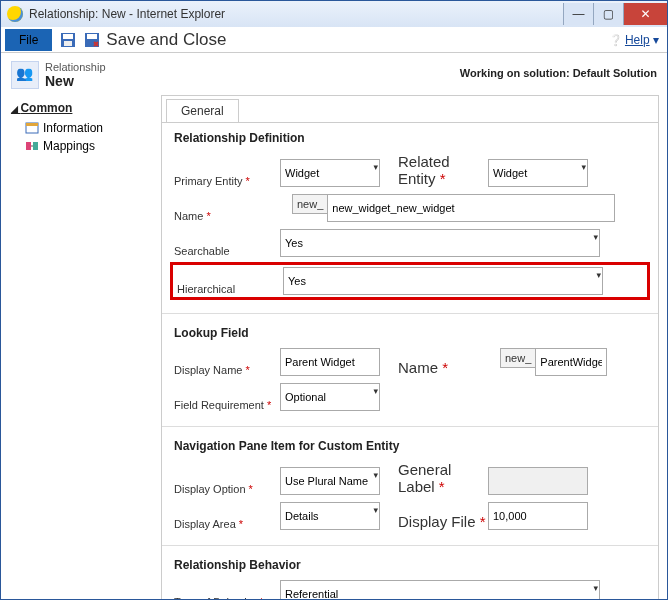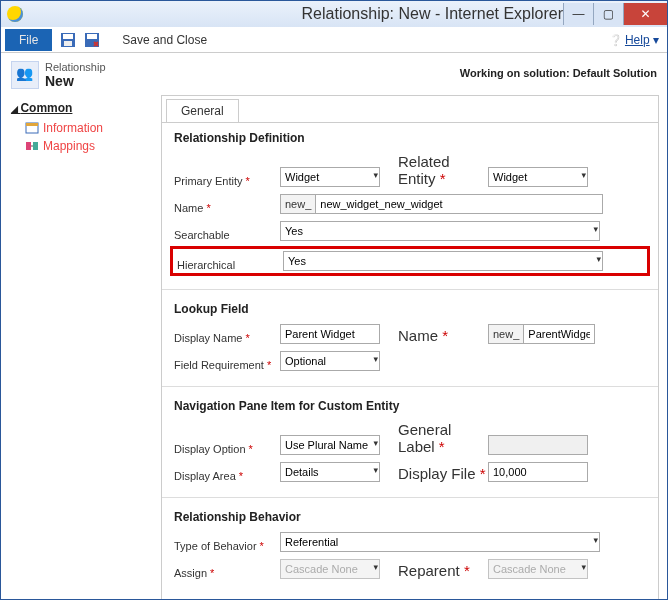--- a/index.html
+++ b/index.html
@@ -1,57 +1,57 @@
 <!DOCTYPE html>
 <html><head>
 <meta charset="utf-8">
 <style>
 * { box-sizing: border-box; margin: 0; padding: 0; }
 body { font-family: "Segoe UI", Tahoma, sans-serif; font-size: 11px; color: #333; background: #fff; width: 668px; height: 600px; overflow: hidden; border: 1px solid #2a579a; }
 .titlebar { background: linear-gradient(#eaf1fb, #d8e4f5); height: 26px; display: flex; align-items: center; position: relative; }
 .titlebar .ie-icon { width: 16px; height: 16px; margin: 0 6px; display: inline-block; border-radius: 50%; background: gold; box-shadow: inset -2px -2px 0 #4a90d9; }
-.titlebar .title { flex: 1; text-align: right; font-size: 16px; color: #333; }
+.titlebar .title { flex: 1; text-align: left; font-size: 12px; color: #333; }
 .titlebar .win-btns { display: flex; }
 .titlebar .win-btn { width: 30px; height: 22px; display: flex; align-items: center; justify-content: center; border-left: 1px solid #94a7c0; font-size: 12px; font-family: Arial; }
 .titlebar .win-min { background: #d8e4f5; }
 .titlebar .win-max { background: #d8e4f5; }
 .titlebar .win-close { background: #c8443a; color: #fff; width: 44px; }
 .toolbar { background: #fff; height: 26px; display: flex; align-items: center; border-bottom: 1px solid #ccc; padding: 0 4px; position: relative; }
-.file-btn { background: #1b64b4; color: #e5e5e5; padding: 4px 14px; font-size: 12px; }
+.file-btn { background: #1b64b4; color: #000000; padding: 4px 14px; font-size: 12px; }
 .tool-ico { width: 16px; height: 16px; margin-left: 8px; display: inline-block; }
-.save-close { margin-left: 22px; font-size: 12px; color: #333; }
+.save-close { margin-left: 6px; font-size: 17px; color: #333; }
 .help-link { position: absolute; right: 8px; color: #16499a; font-size: 12px; }
 .help-link::before { content: "❔"; margin-right: 2px; font-size: 11px; }
 .header-area { display: flex; padding: 8px 10px 6px 10px; align-items: flex-start; }
 .rel-icon { width: 28px; height: 28px; margin-right: 6px; background: #e8eef9; border: 1px solid #c5d4ef; display: inline-block; position: relative; }
 .rel-icon::before { content: "👥"; font-size: 14px; position: absolute; left: 4px; top: 3px; }
 .rel-head-small { font-size: 11px; color: #555; }
 .rel-head-big { font-size: 14px; font-weight: bold; color: #222; }
 .working-on { margin-left: auto; font-size: 11px; color: #222; font-weight: bold; padding-top: 6px; }
 .body-area { display: flex; height: 508px; }
 .leftnav { width: 160px; padding: 6px 10px; }
 .leftnav .grp { font-weight: bold; font-size: 12px; color: #222; margin-bottom: 4px; text-decoration: underline; }
 .leftnav .grp::before { content: "◢ "; font-size: 9px; }
-.leftnav .item { display: flex; align-items: flex-end; font-size: 12px; color: #ef4444; padding: 2px 0 2px 14px; }
+.leftnav .item { display: flex; align-items: flex-end; font-size: 12px; color: #000000; padding: 2px 0 2px 14px; }
 .leftnav .item svg { width: 14px; height: 14px; margin-right: 4px; }
 .main { flex: 1; border: 1px solid #ccc; margin-right: 8px; background: #fff; overflow-y: auto; position: relative; }
 .tabs { display: flex; border-bottom: 1px solid #ccc; background: #fff; }
 .tab { padding: 4px 14px; font-size: 12px; border: 1px solid #ccc; border-bottom: none; background: #fff; margin-left: 4px; margin-top: 3px; }
 .section { padding: 8px 12px 4px 12px; }
 .sec-title { font-weight: bold; font-size: 12px; margin-bottom: 8px; color: #222; }
 .row { display: flex; align-items: flex-end; margin-bottom: 7px; min-height: 20px; }
 .lbl { width: 106px; font-size: 11px; color: #333; }
 .req::after { content: " *"; color: #c00; }
 .field-wrap { position: relative; }
-.ctrl { border: 1px solid #aaa; height: 20px; font-size: 11px; padding: 0 4px; background: #fff; }
+.ctrl { border: 1px solid #aaa; height: 28px; font-size: 11px; padding: 0 4px; background: #fff; }
 .sel { width: 100px; appearance: none; -webkit-appearance: none; background: #fff; }
 .sel-lg { width: 320px; appearance: none; -webkit-appearance: none; }
 .drop-ico { position: absolute; right: 2px; top: 3px; font-size: 9px; pointer-events: none; }
 .inp-sm { width: 100px; }
-.prefix-box { display: flex; }
+.prefix-box { display: flex; margin-left: 12px; }
 .prefix { border: 1px solid #aaa; border-right: none; height: 20px; font-size: 11px; padding: 0 4px; display: flex; align-items: center; background: #f3f3f3; }
 .col2-lbl { width: 90px; font-size: 15px; color: #333; margin-left: 18px; }
 .ta { width: 320px; height: 50px; border: 1px solid #aaa; resize: none; }
 .disabled { background: #f0f0f0; color: #888; }
 .highlight-row { border: 3px solid #d90000; padding: 2px 4px; margin: -2px -4px 5px -4px; }
 hr.sep { border: none; border-top: 1px solid #ddd; margin: 4px 0; }
 </style>
 </head>
 <body>
 

